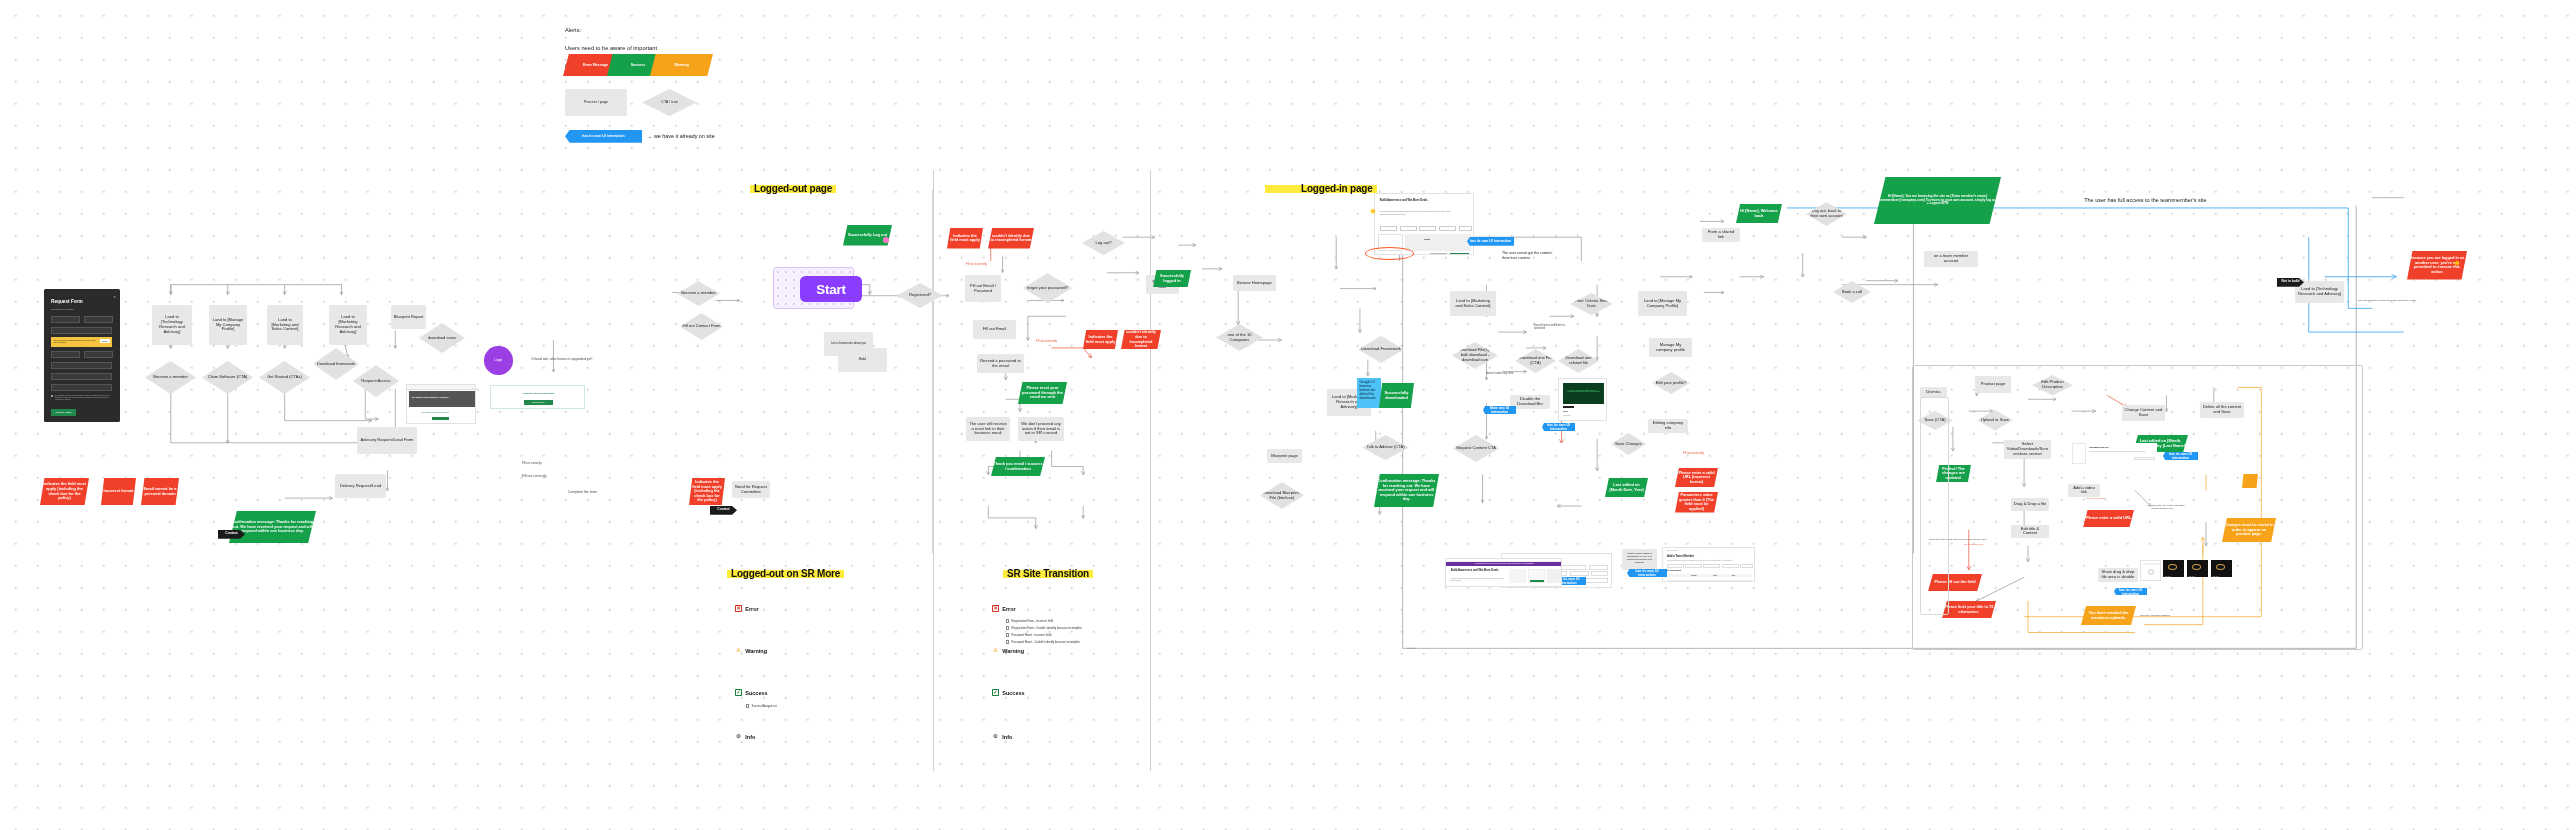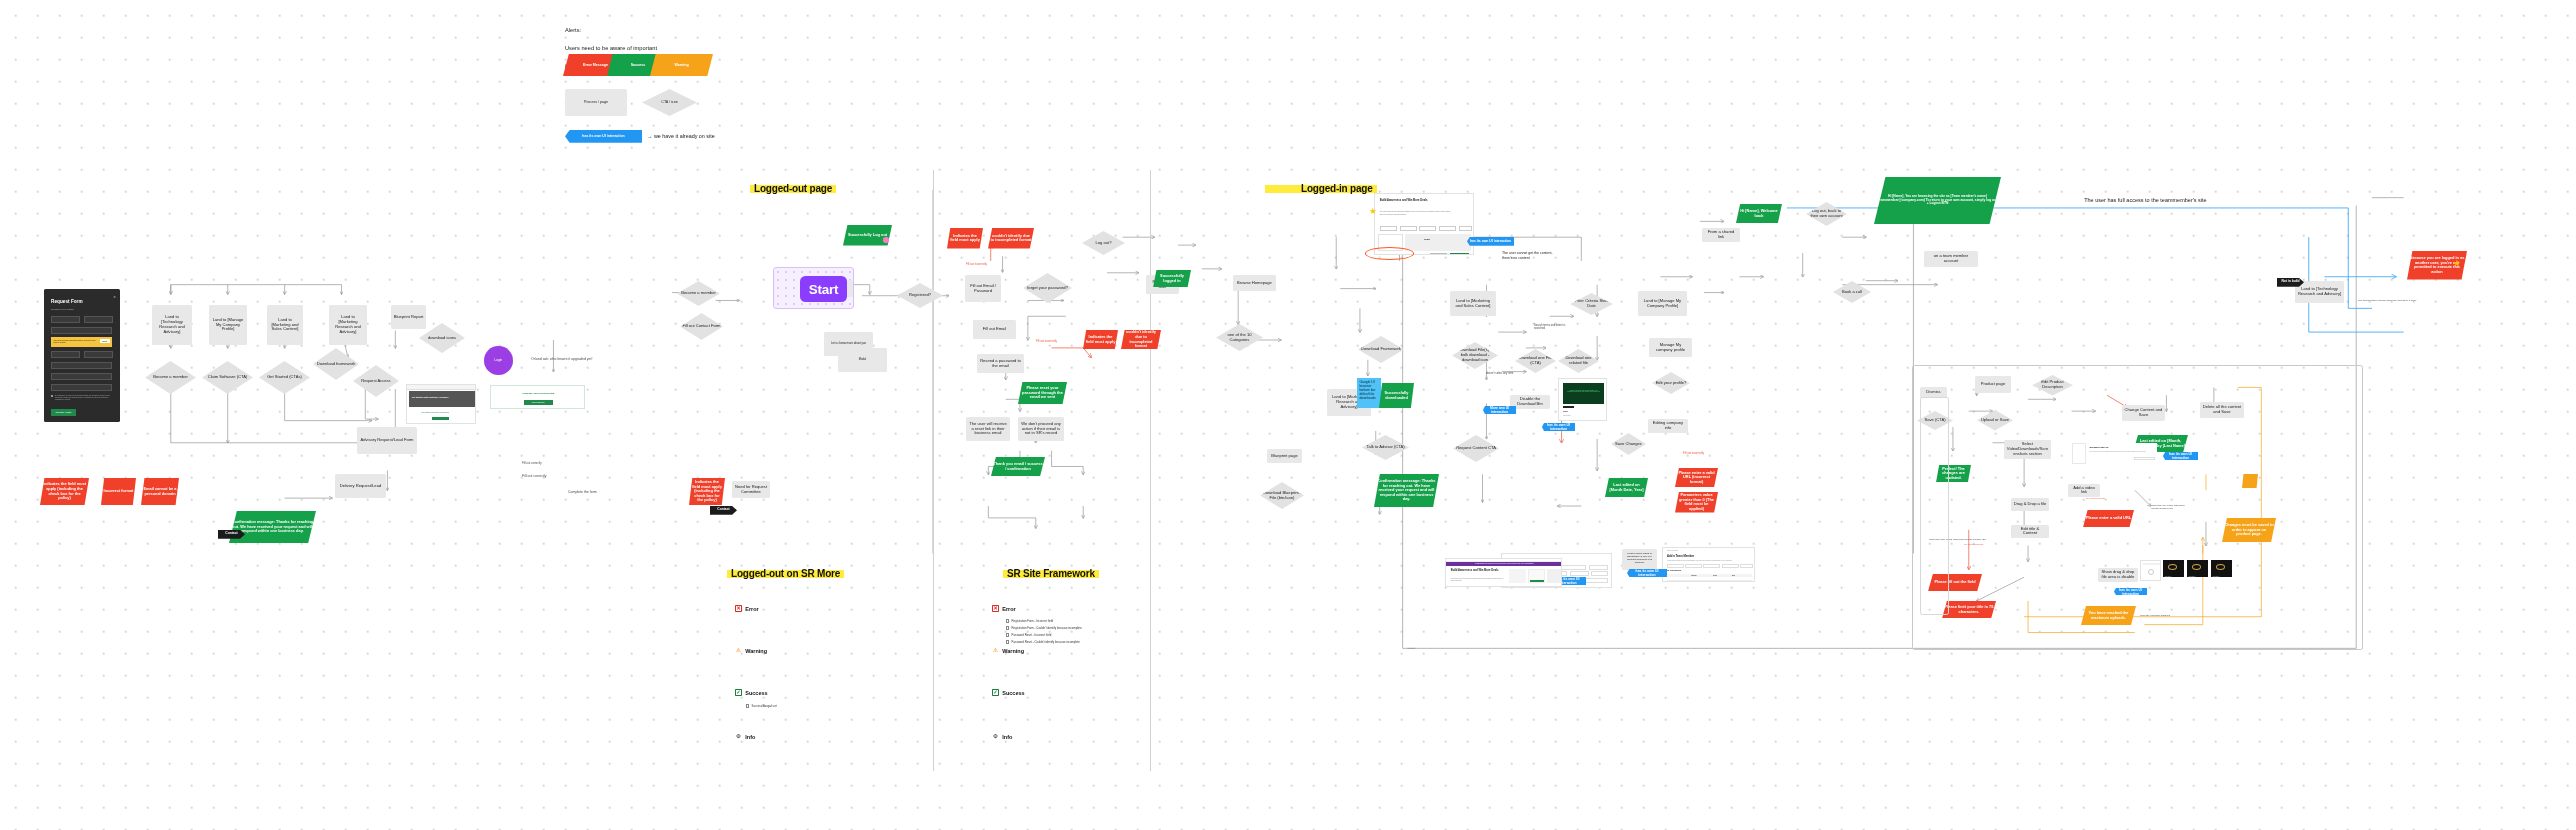--- a/index.html
+++ b/index.html
@@ -247,21 +247,21 @@
 
   <div class="node proc" style="left:565px; top:89px; width:62px; height:27px; font-size:3.6px;">Process / page</div>
   <div class="node dia" style="left:642px; top:89px; width:55px; height:27px; font-size:3.6px;">CTA / icon</div>
 
   <div class="node ui" style="left:565px; top:130px; width:77px; height:12.7px; font-size:3.5px;">has its own UI interaction</div>
   <div class="freetext" style="left:647px; top:133px; font-size:5.4px;">→ we have it already on site</div>
 
   <div class="hl" style="left:750px; top:183px;">Logged-out page</div>
   <div class="hl" style="left:1265px; top:183px;padding-left:36px;">Logged-in page</div>
   <div class="hl" style="left:727px; top:568px;">Logged-out on SR More</div>
-  <div class="hl" style="left:1003px; top:568px;">SR Site Framework</div>
+  <div class="hl" style="left:1003px; top:568px;">SR Site Transition</div>
 
   <div class="legend-row" style="left:735px; top:605px;">
     <span class="ic err">✕</span>
     <span>Error</span>
   </div>
   <div class="legend-row" style="left:735px; top:647px;">
     <span class="ic" style="color:#f5a623;">⚠</span>
     <span>Warning</span>
   </div>
   <div class="legend-row" style="left:735px; top:689px;">
@@ -369,21 +369,21 @@
   <div class="node proc" style="left:732px; top:481px; width:38px; height:17.4px;">Need for Request Committee</div>
   <div class="node para ok" style="left:229px; top:511px; width:87px; height:32px;">Confirmation message: Thanks for reaching out. We have received your request and will respond within one business day.</div>
   <div class="node black" style="left:218px; top:530px; width:27px; height:8.7px;">Contact</div>
   <div class="node black" style="left:710px; top:506px; width:27px; height:8.7px;">Contact</div>
   <div class="lbl" style="left:522px; top:474px;">Fill out correctly</div>
   <div class="lbl" style="left:568px; top:490px;">Complete the form</div>
   <div class="lbl" style="left:522px; top:461px; font-size:2.8px;">Fill out correctly</div>
 
   <div class="startbox" style="left:773px; top:267px; width:81px; height:42px;"></div>
   <div class="node proc" style="left:829px; top:280px; width:24px; height:17.4px; font-size:3.3px;">Log out</div>
-  <div class="startbtn" style="left:800px; top:276px; width:47px; height:26px;">Start</div>
+  <div class="startbtn" style="left:800px; top:276px; width:62px; height:26px;">Start</div>
 
   <div class="node para ok" style="left:843px; top:225px; width:49px; height:20.6px;">Successfully Log out</div>
   <div class="dot-pink" style="left:883px; top:237px; width:5.5px; height:5.5px;"></div>
 
   <div class="node dia" style="left:897px; top:283px; width:46px; height:25px;">Registered?</div>
   <div class="node dia" style="left:677px; top:281px; width:43px; height:25px;">Become a member</div>
   <div class="node dia" style="left:680px; top:313px; width:43px; height:27px;">Fill out Contact Form</div>
   <div class="node proc" style="left:824px; top:332px; width:49px; height:24px; font-size:2.8px;">Let us know more about you</div>
 
   <div class="node para err" style="left:947px; top:228px; width:36px; height:20.6px;">Indicates the field must apply</div>

